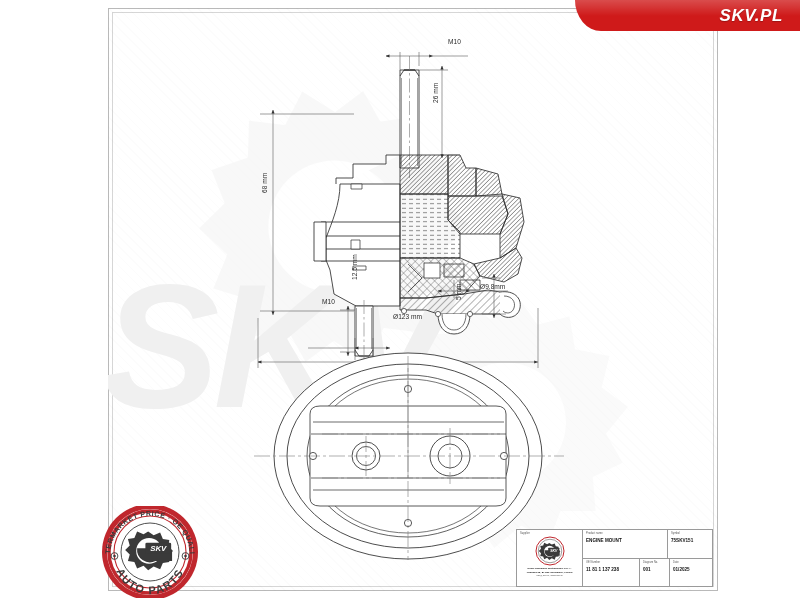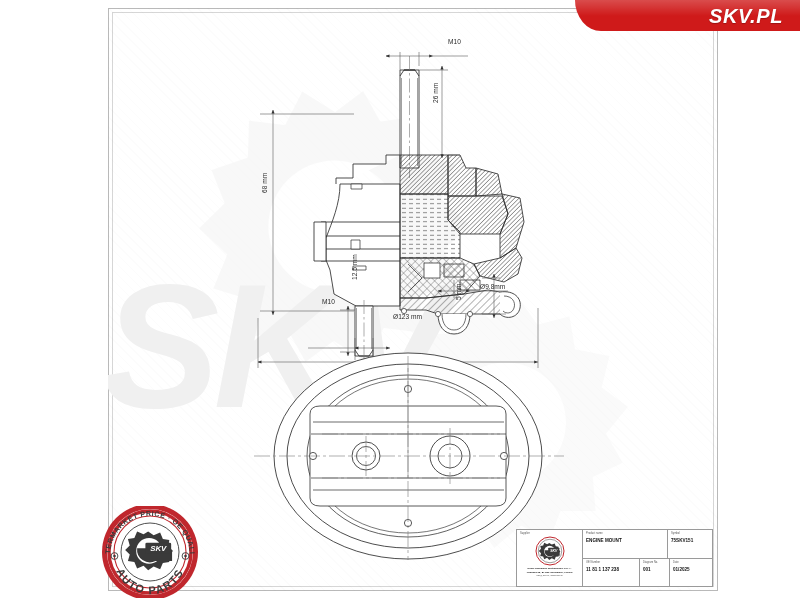--- a/index.html
+++ b/index.html
@@ -22,21 +22,21 @@
     border-bottom-left-radius:26px 31px;
     overflow:hidden;
     z-index:40;
   }
   #brand-banner .sheen{
     position:absolute;left:0;top:0;width:100%;height:50%;
     background:linear-gradient(180deg,rgba(255,255,255,.22),rgba(255,255,255,0));
   }
   #brand-banner .txt{
     position:absolute;right:17px;top:50%;transform:translateY(-50%);
-    color:#fff;font-size:20px;font-weight:bold;font-style:italic;
+    color:#fff;font-size:17px;font-weight:bold;font-style:italic;
     letter-spacing:.6px;font-family:"Liberation Sans",sans-serif;
     text-shadow:0 1px 1px rgba(0,0,0,.25);
   }
 
   
   #frame-outer{
     position:absolute;left:108px;top:8px;
     width:610px;height:583px;
     border:1px solid #b9b9b9;
     background:#fff;

